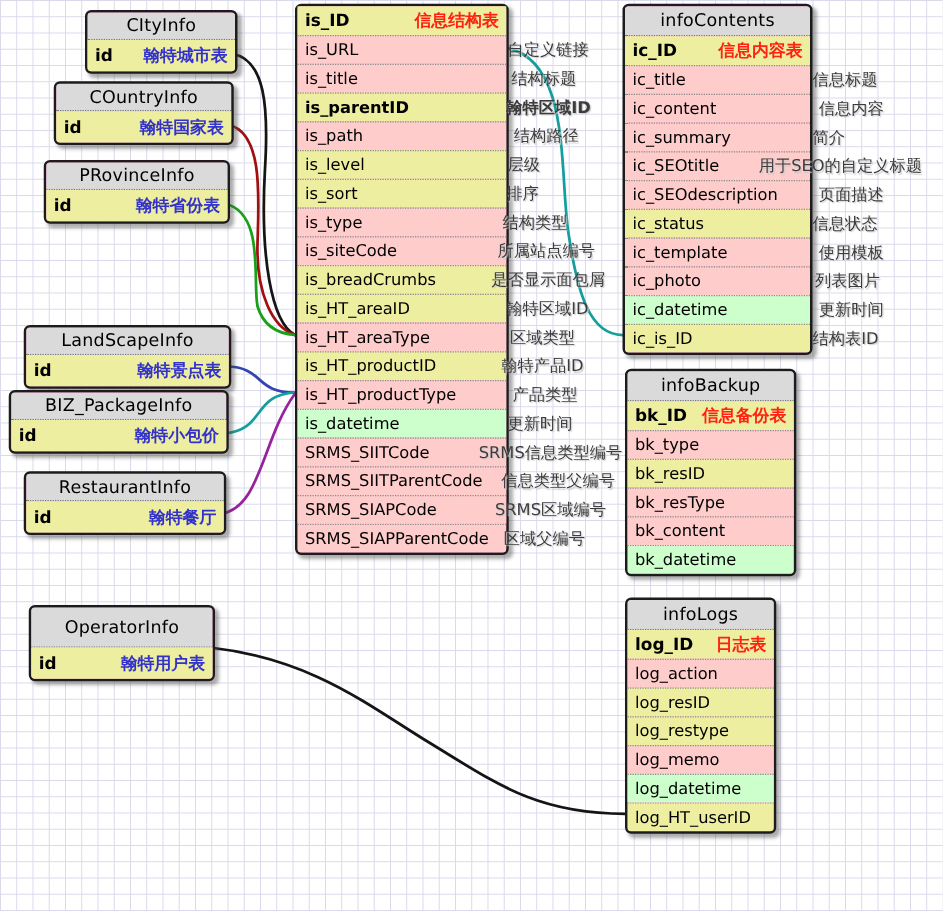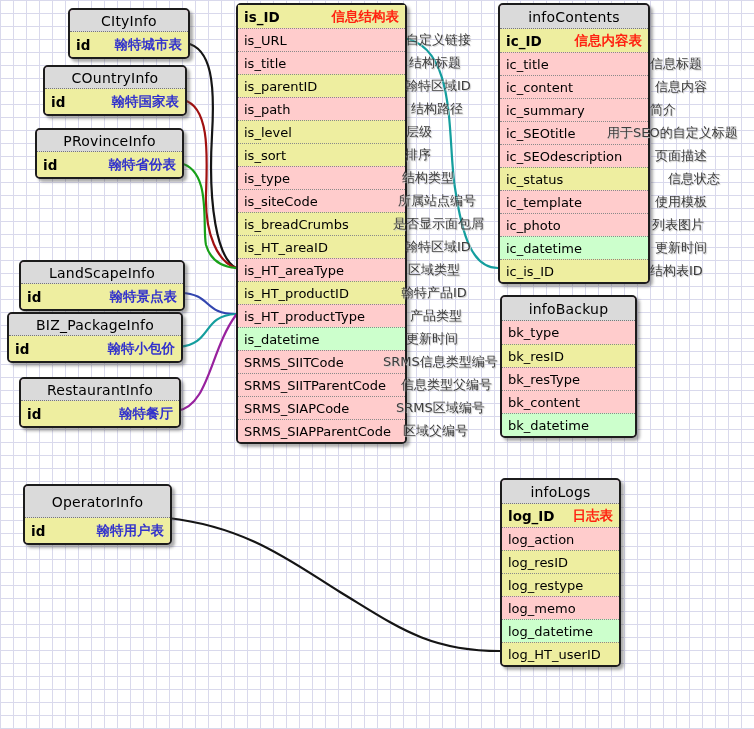--- a/index.html
+++ b/index.html
@@ -115,21 +115,21 @@
         <span class="note red">信息结构表</span>
       </div>
       <div class="row pink" style="height: 23px;">
         <span class="fname">is_URL</span>
         <span class="comment" style="left: 168px;">自定义链接</span>
       </div>
       <div class="row pink" style="height: 23px;">
         <span class="fname">is_title</span>
         <span class="comment" style="left: 171px;">结构标题</span>
       </div>
-      <div class="row yellow" style="height: 23px;">
+      <div class="row yellow" style="height: 23px; font-weight: bold;">
         <span class="fname">is_parentID</span>
         <span class="comment" style="left: 167px;">翰特区域ID</span>
       </div>
       <div class="row pink" style="height: 23px;">
         <span class="fname">is_path</span>
         <span class="comment" style="left: 173px;">结构路径</span>
       </div>
       <div class="row yellow" style="height: 23px;">
         <span class="fname">is_level</span>
         <span class="comment" style="left: 168px;">层级</span>
@@ -208,41 +208,45 @@
       <div class="row pink" style="height: 23px;">
         <span class="fname">ic_SEOtitle</span>
         <span class="comment" style="left: 107px;">用于SEO的自定义标题</span>
       </div>
       <div class="row pink" style="height: 23px;">
         <span class="fname">ic_SEOdescription</span>
         <span class="comment" style="left: 155px;">页面描述</span>
       </div>
       <div class="row yellow" style="height: 23px;">
         <span class="fname">ic_status</span>
-        <span class="comment" style="left: 150px; padding-left: 18px;">信息状态</span>
+        <span class="comment" style="left: 150px;">信息状态</span>
       </div>
       <div class="row pink" style="height: 23px;">
         <span class="fname">ic_template</span>
         <span class="comment" style="left: 155px;">使用模板</span>
       </div>
       <div class="row pink" style="height: 23px;">
         <span class="fname">ic_photo</span>
         <span class="comment" style="left: 152px;">列表图片</span>
       </div>
       <div class="row green" style="height: 23px;">
         <span class="fname">ic_datetime</span>
         <span class="comment" style="left: 155px;">更新时间</span>
       </div>
       <div class="row yellow" style="height: 23px;">
         <span class="fname">ic_is_ID</span>
         <span class="comment" style="left: 150px;">结构表ID</span>
       </div>
     </div>
     <div class="tbl" style="left: 500px; top: 295px; width: 133px;">
       <div class="tbl-head" style="height: 24px;">infoBackup</div>
+      <div class="row yellow" style="height: 23px;">
+        <span class="fname bold">bk_ID</span>
+        <span class="note red">信息备份表</span>
+      </div>
       <div class="row pink" style="height: 23px;">
         <span class="fname">bk_type</span>
       </div>
       <div class="row yellow" style="height: 23px;">
         <span class="fname">bk_resID</span>
       </div>
       <div class="row pink" style="height: 23px;">
         <span class="fname">bk_resType</span>
       </div>
       <div class="row pink" style="height: 23px;">

